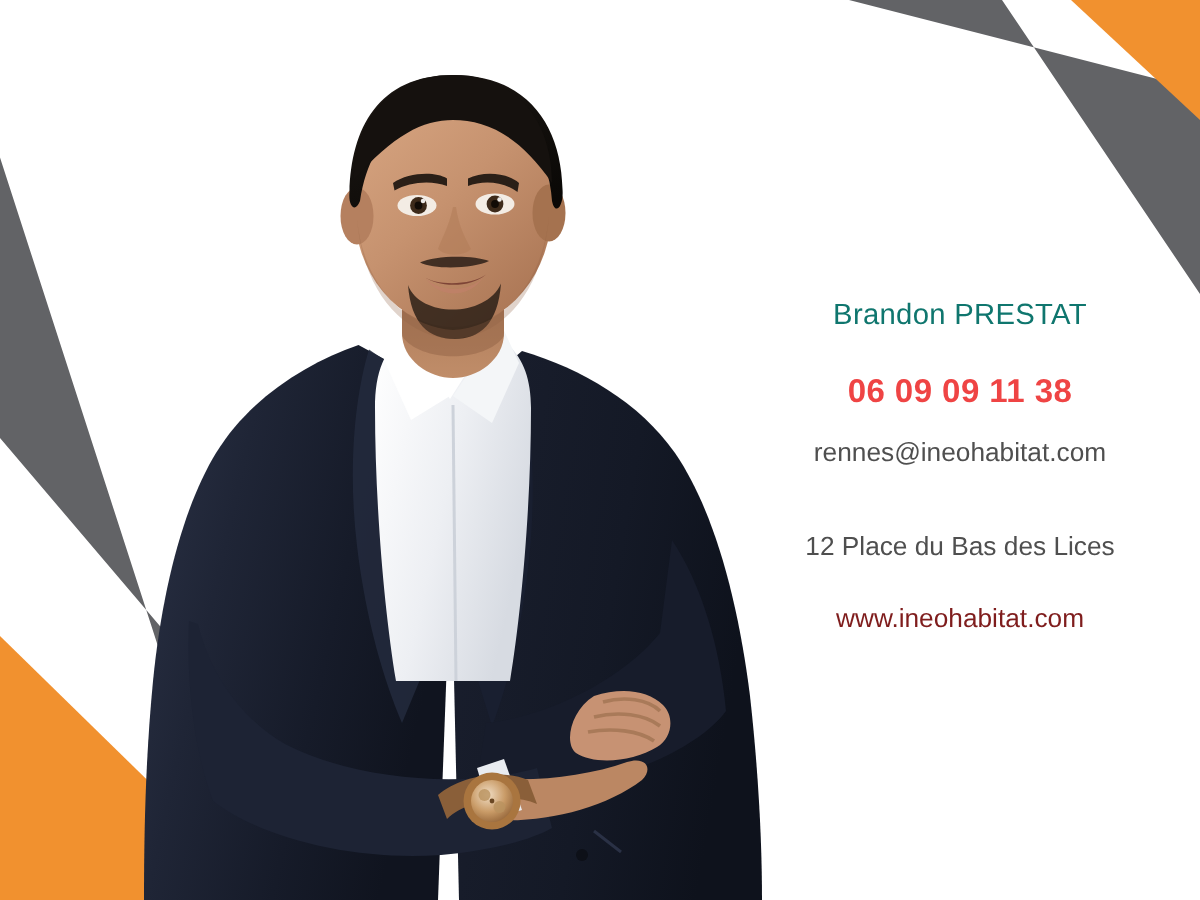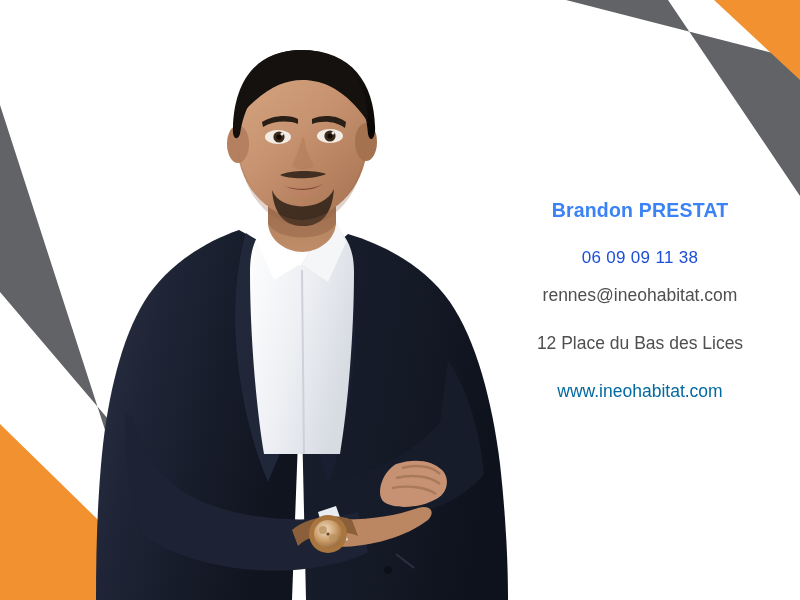--- a/index.html
+++ b/index.html
@@ -37,52 +37,52 @@
   
   .contact {
     position:absolute;
     left:492px; top:198px;
     width:296px;
     text-align:center;
     z-index:5;
   }
   .c-name {
     font-size:19.5px;
-    font-weight:bold;
-    color:#3b82f6;
+    font-weight:normal;
+    color:#0f766e;
     letter-spacing:.2px;
     line-height:1.25;
   }
   .c-phone {
     margin-top:26px;
-    font-size:17px;
-    font-weight:normal;
-    color:#1d4ed8;
+    font-size:22px;
+    font-weight:bold;
+    color:#ef4444;
     letter-spacing:.3px;
     line-height:1.2;
   }
   .c-email {
     margin-top:16px;
     font-size:17.5px;
     font-weight:400;
     color:#4f4f4f;
     line-height:1.25;
   }
   .c-address {
-    margin-top:25px;
+    margin-top:40px;
     font-size:17.5px;
     font-weight:400;
     color:#4f4f4f;
     line-height:1.32;
   }
   .c-web {
     margin-top:26px;
     font-size:17.5px;
     font-weight:400;
-    color:#0369a1;
+    color:#7f1d1d;
     line-height:1.25;
   }
 </style>
 </head>
 <body>
 
 <div id="card">
 
   <div class="deco-layer">
     <svg viewBox="0 0 800 600" xmlns="http://www.w3.org/2000/svg">

